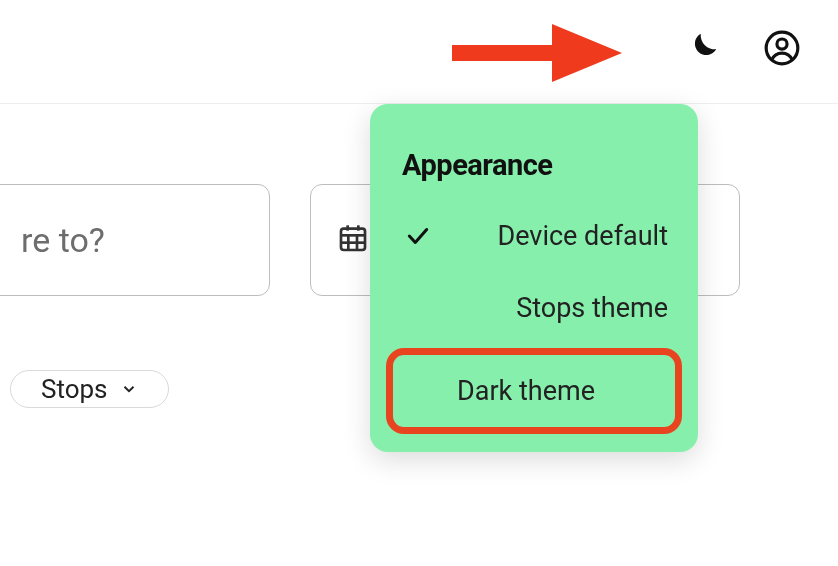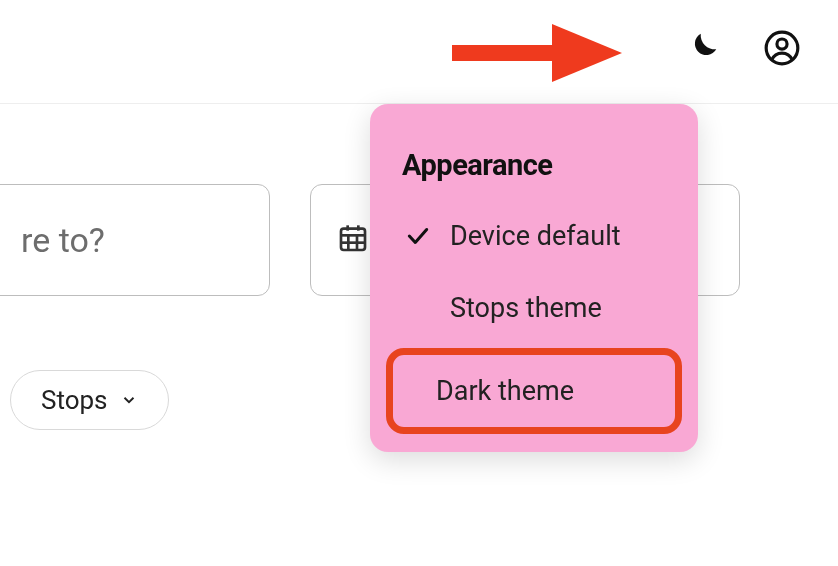--- a/index.html
+++ b/index.html
@@ -84,72 +84,73 @@
     .pills {
       position: absolute;
       top: 370px;
       left: 10px;
       display: flex;
       gap: 30px;
     }
     .pill {
       border: 1px solid #d9d9d9;
       border-radius: 999px;
-      padding: 14px 30px;
+      padding: 3px 30px;
       font-size: 26px;
       color: #222;
       display: flex;
       align-items: center;
       gap: 12px;
       background: #fff;
       justify-content: center;
     }
     .chev {
       display: inline-block;
     }
     
     .popover {
       position: absolute;
       top: 104px;
       left: 370px;
       width: 328px;
-      background: #f9a8d4;
+      background: #86efac;
       border-radius: 18px;
       box-shadow: 0 8px 28px rgba(0,0,0,0.14);
       padding: 20px 10px 18px 10px;
       z-index: 10;
     }
     .popover-title {
       font-weight: 700;
       font-size: 29px;
       color: #111;
       padding: 24px 20px 18px 22px;
       letter-spacing: -0.5px;
     }
     .popover-item {
       display: flex;
       align-items: center;
       gap: 18px;
       padding: 20px 20px 20px 24px;
       font-size: 27px;
       color: #222;
       cursor: pointer;
+      justify-content: space-between;
     }
     .check-slot {
       width: 28px;
       display: flex;
       justify-content: center;
     }
     .dark-highlight {
       border: 7px solid #e8441f;
       border-radius: 18px;
       margin: 4px 6px 0 6px;
     }
     .dark-highlight .popover-item {
-      padding-left: 43px;
+      padding-left: 64px;
     }
   </style>
 </head>
 <body>
 
 <div class="header">
   <div class="arrow">
     <svg width="170" height="70" viewBox="0 0 170 70">
       <line x1="0" y1="35" x2="110" y2="35" stroke="#ef3a1e" stroke-width="16"></line>
       <polygon points="100,6 170,35 100,64" fill="#ef3a1e"></polygon>

